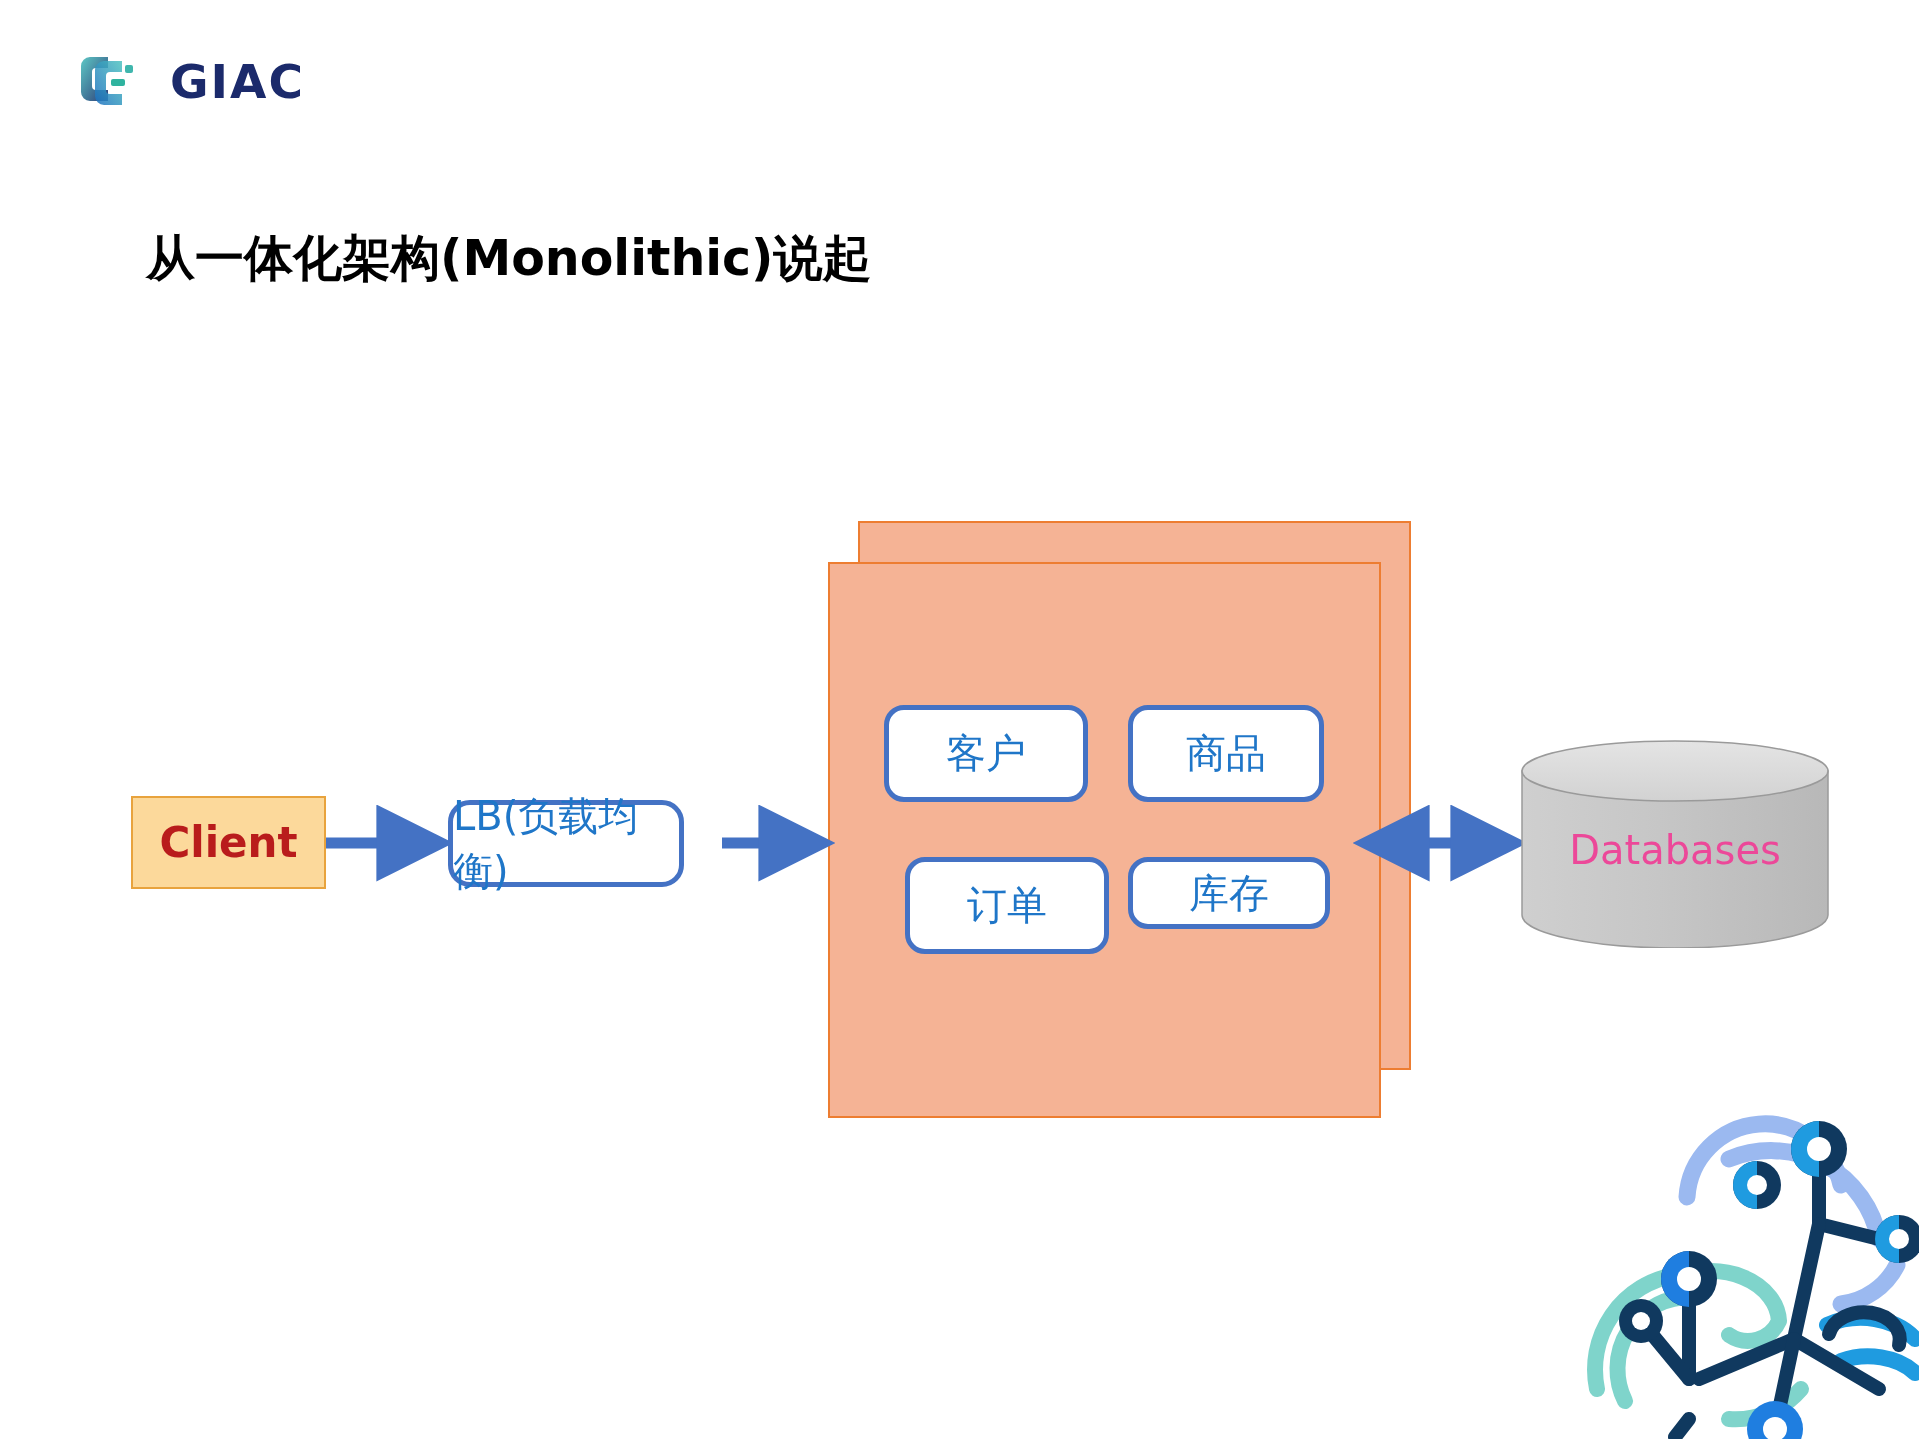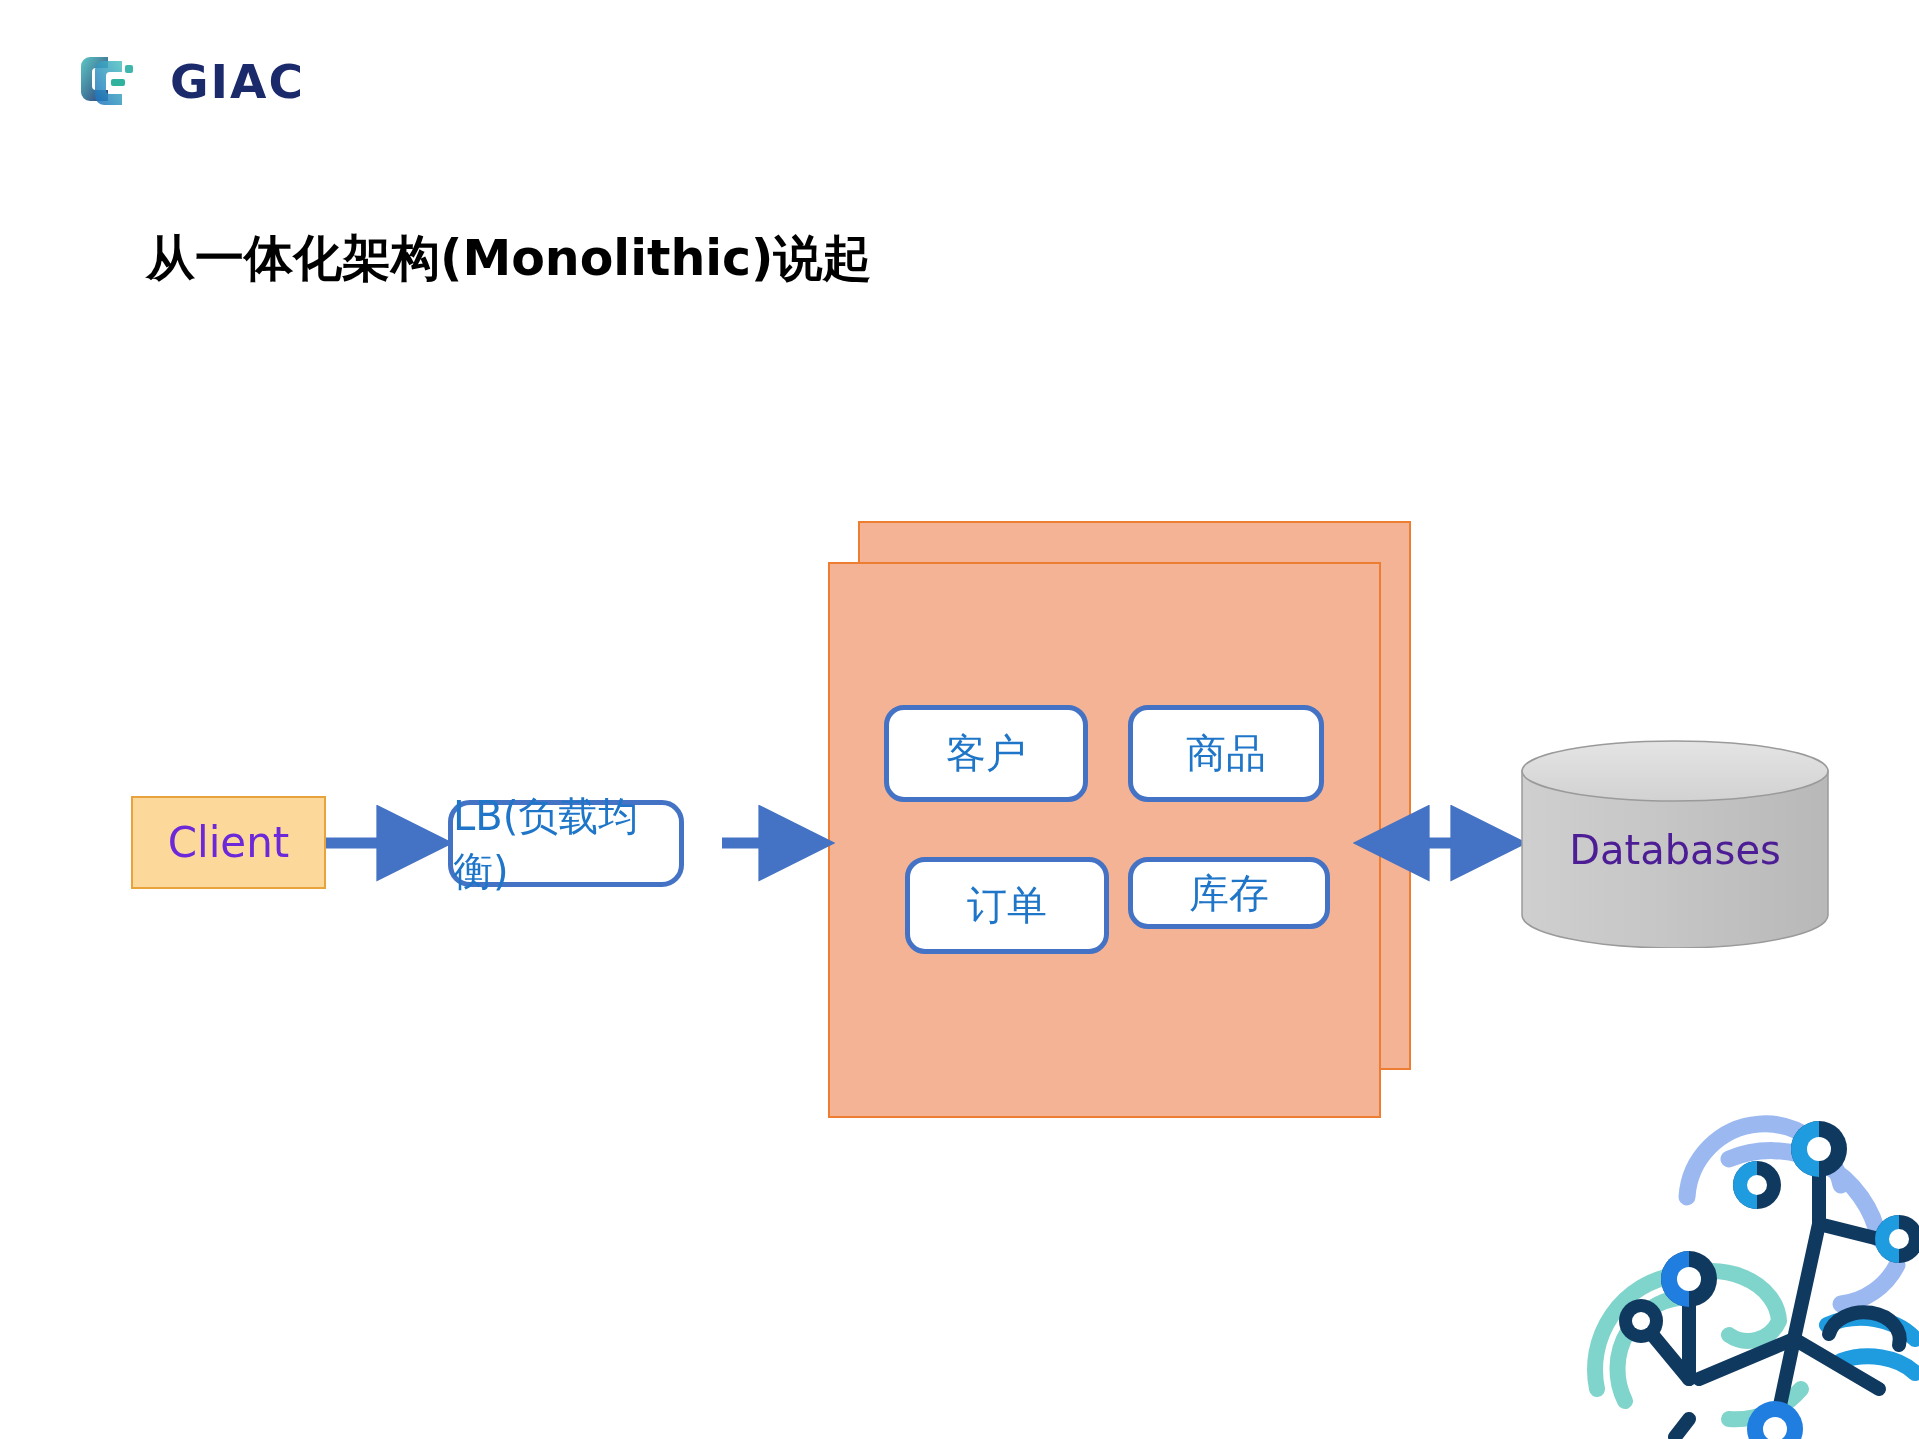--- a/index.html
+++ b/index.html
@@ -74,21 +74,22 @@
 
   
   .client-box {
     left: 131px;
     top: 796px;
     width: 195px;
     height: 93px;
     background: #fcd99b;
     border: 2px solid #e8a33d;
     font-size: 42px;
-    color: #6d28d9;
+    color: #b91c1c;
+    font-weight: bold;
   }
 
   
   .lb-box {
     left: 448px;
     top: 800px;
     width: 236px;
     height: 87px;
     background: #ffffff;
     border: 5px solid #4472c4;
@@ -147,21 +148,21 @@
   }
   .db-label {
     position: absolute;
     left: 0;
     top: 0;
     width: 314px;
     height: 210px;
     display: flex;
     align-items: center;
     justify-content: center;
-    color: #4c1d95;
+    color: #ec4899;
     font-size: 40px;
     font-family: "DejaVu Sans", "Liberation Sans", sans-serif;
     padding-top: 14px;
     box-sizing: border-box;
   }
 
   svg.arrows {
     position: absolute;
     left: 0;
     top: 0;

